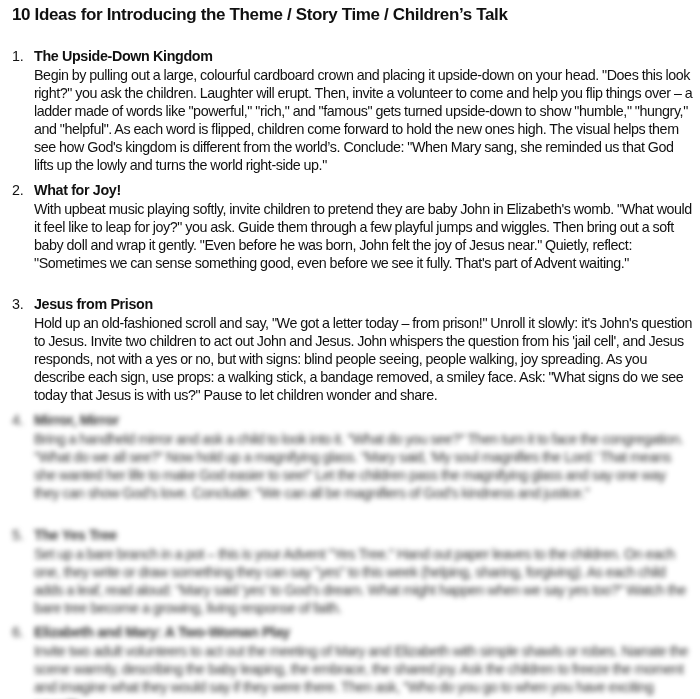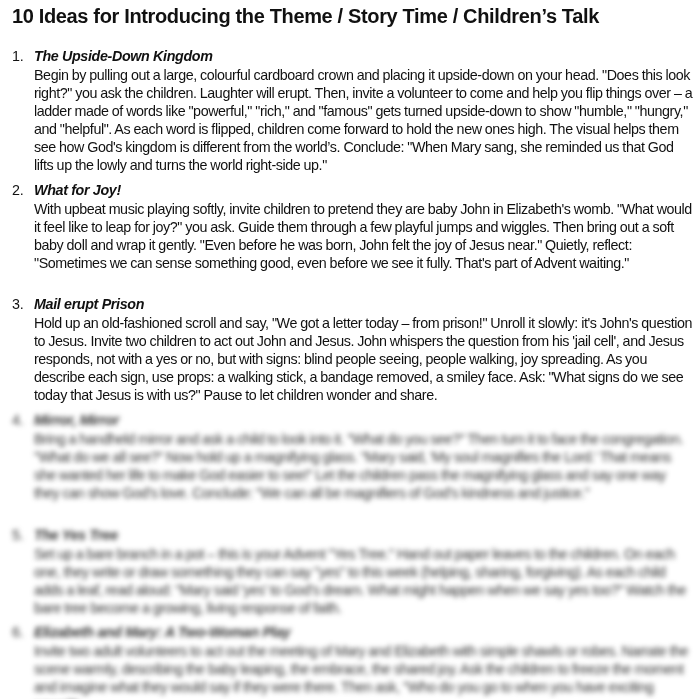--- a/index.html
+++ b/index.html
@@ -1,24 +1,24 @@
 <!DOCTYPE html>
 <html><head>
 <meta charset="utf-8">
 <style>
   html, body { margin: 0; padding: 0; background: #ffffff; }
   body { width: 700px; height: 699px; overflow: hidden; position: relative;
     font-family: "Liberation Sans", sans-serif; color: #111; }
   .page { position: absolute; left: 0; top: 0; width: 700px; }
-  .title { position: absolute; left: 12px; top: 5px; font-size: 20px; font-weight: bold;
+  .title { position: absolute; left: 12px; top: 5px; font-size: 17px; font-weight: bold;
     letter-spacing: -0.35px; white-space: nowrap; }
   .idea { position: absolute; left: 12px; width: 676px; }
   .num { position: absolute; left: 0; top: 0; font-size: 14.3px; letter-spacing: -0.3px; }
   .idea-title { position: absolute; left: 22px; top: 0; font-size: 14.3px; font-weight: bold;
-    letter-spacing: -0.35px; white-space: nowrap; font-style: italic; }
+    letter-spacing: -0.35px; white-space: nowrap; }
   .idea-body { position: absolute; left: 22px; top: 18px; width: 660px; font-size: 14.3px;
     line-height: 18px; letter-spacing: -0.42px; word-spacing: -0.3px; }
   .blurred { filter: blur(2.4px); color: #333; }
 </style>
 </head>
 <body>
 
 <div class="page">
   <div class="title">10 Ideas for Introducing the Theme / Story Time / Children’s Talk</div>
 
@@ -29,21 +29,21 @@
   </div>
 
   <div class="idea" style="top:182px;">
     <span class="num">2.</span>
     <span class="idea-title">What for Joy!</span>
     <div class="idea-body">With upbeat music playing softly, invite children to pretend they are baby John in Elizabeth's womb. "What would it feel like to leap for joy?" you ask. Guide them through a few playful jumps and wiggles. Then bring out a soft baby doll and wrap it gently. "Even before he was born, John felt the joy of Jesus near." Quietly, reflect: "Sometimes we can sense something good, even before we see it fully. That's part of Advent waiting."</div>
   </div>
 
   <div class="idea" style="top:296px;">
     <span class="num">3.</span>
-    <span class="idea-title">Mail erupt Prison</span>
+    <span class="idea-title">Jesus from Prison</span>
     <div class="idea-body">Hold up an old-fashioned scroll and say, "We got a letter today – from prison!" Unroll it slowly: it's John's question to Jesus. Invite two children to act out John and Jesus. John whispers the question from his 'jail cell', and Jesus responds, not with a yes or no, but with signs: blind people seeing, people walking, joy spreading. As you describe each sign, use props: a walking stick, a bandage removed, a smiley face. Ask: "What signs do we see today that Jesus is with us?" Pause to let children wonder and share.</div>
   </div>
 
   <div class="idea blurred" style="top:412px;">
     <span class="num">4.</span>
     <span class="idea-title">Mirror, Mirror</span>
     <div class="idea-body">Bring a handheld mirror and ask a child to look into it. "What do you see?" Then turn it to face the congregation. "What do we all see?" Now hold up a magnifying glass. "Mary said, 'My soul magnifies the Lord.' That means she wanted her life to make God easier to see!" Let the children pass the magnifying glass and say one way they can show God’s love. Conclude: "We can all be magnifiers of God’s kindness and justice."</div>
   </div>
 
   <div class="idea blurred" style="top:527px;">

